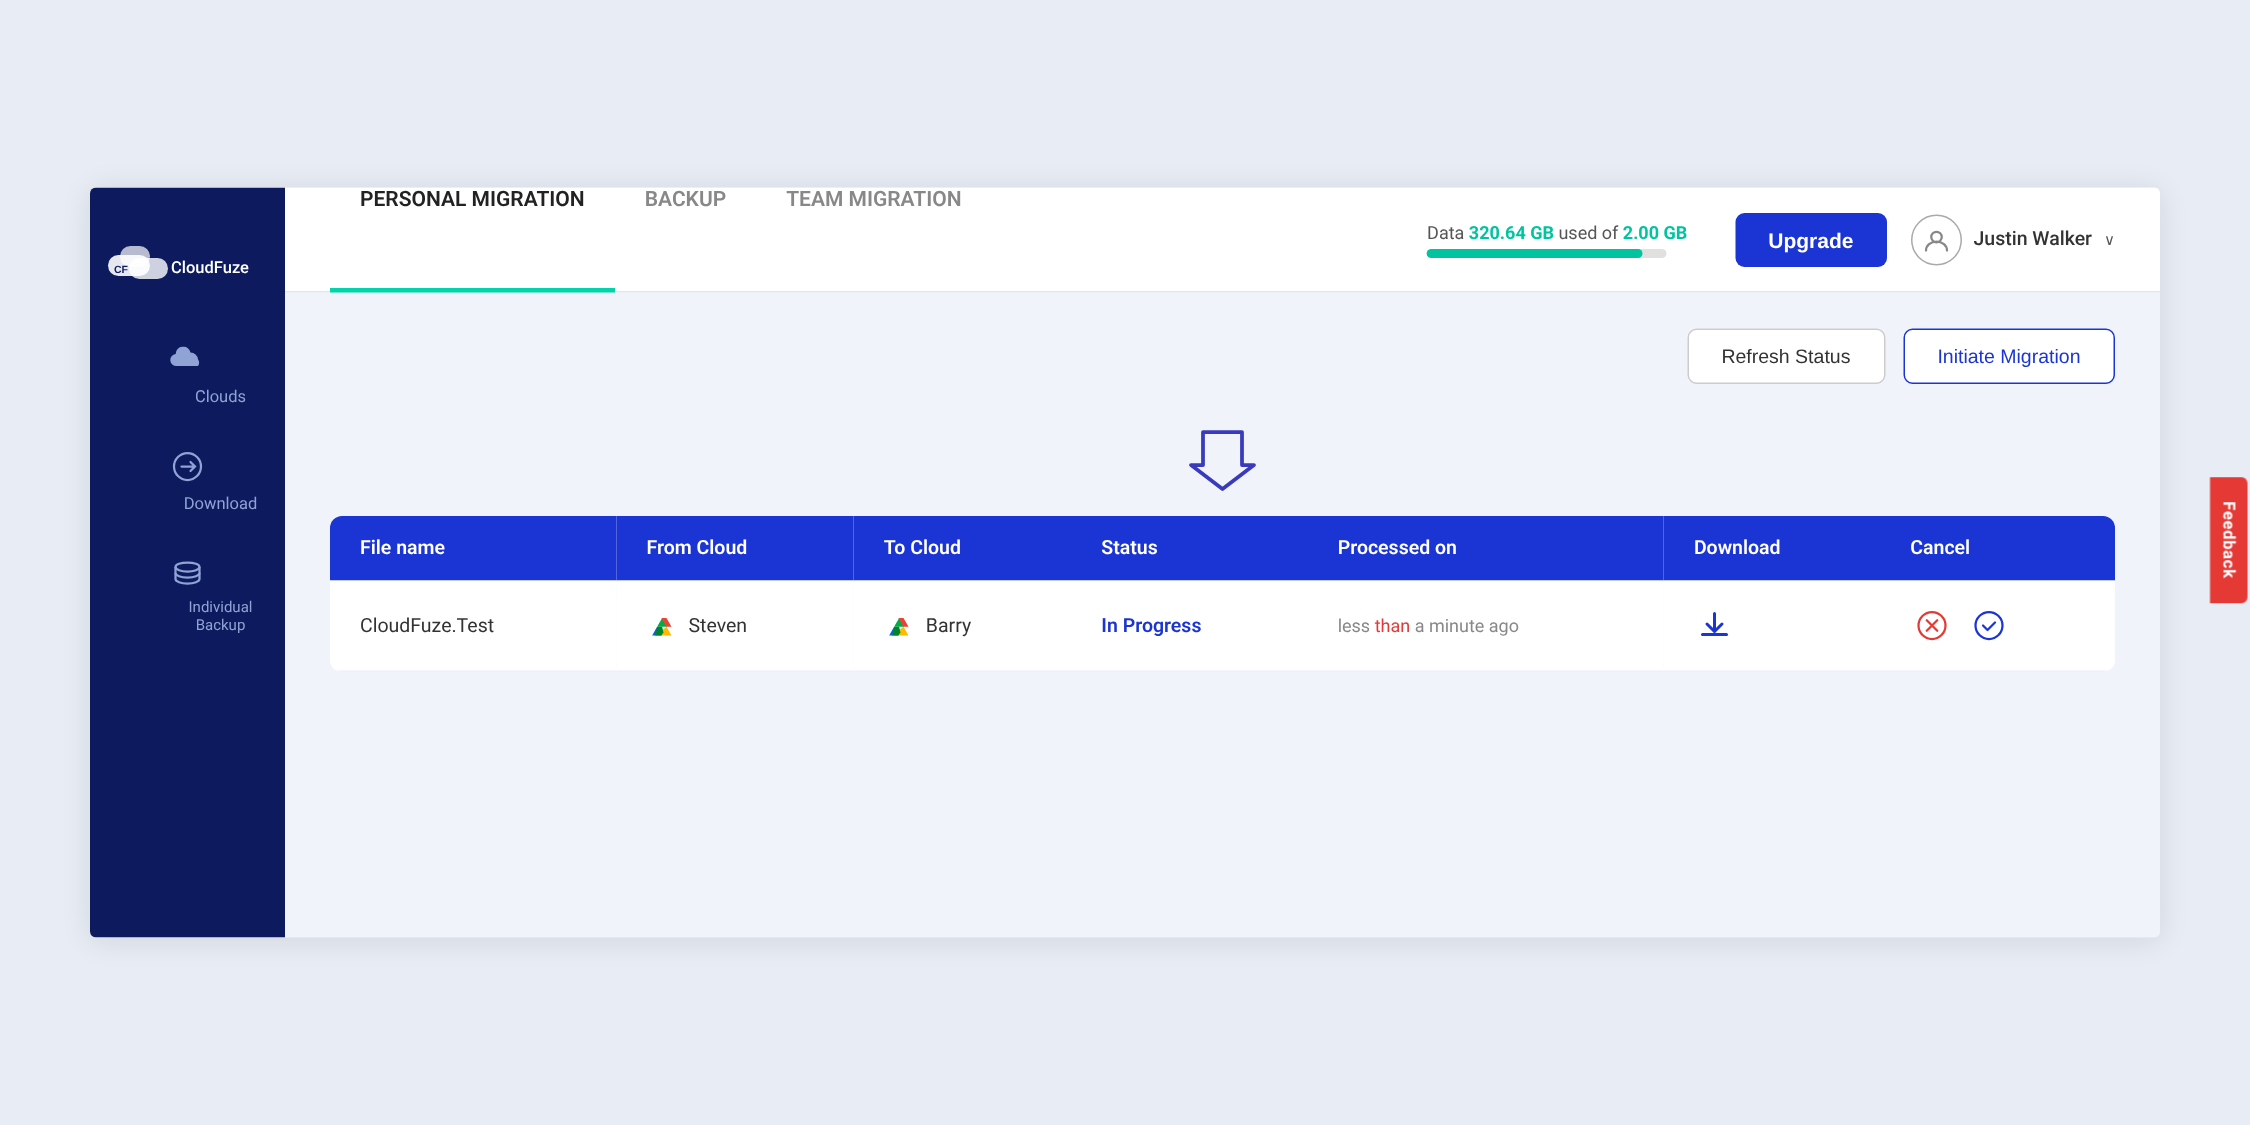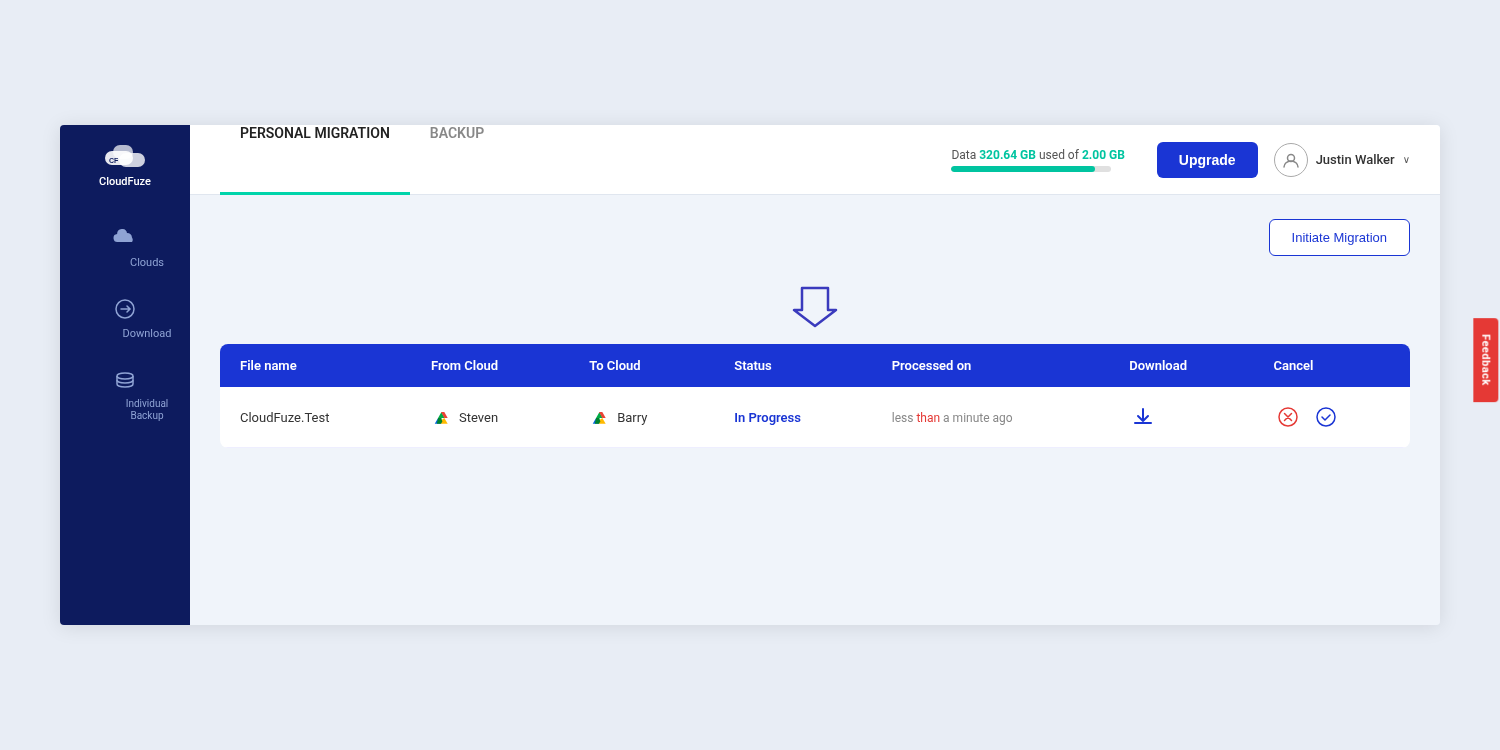--- a/index.html
+++ b/index.html
@@ -26,23 +26,24 @@
       background: #0d1b5e;
       display: flex;
       flex-direction: column;
       align-items: center;
       padding: 0;
       flex-shrink: 0;
     }
     .sidebar-logo {
       padding: 18px 10px 14px;
       display: flex;
-      flex-direction: column;
+      flex-direction: row;
       align-items: center;
       width: 100%;
+      margin-top: 19px;
     }
     .logo-text {
       color: #fff;
       font-size: 11px;
       margin-top: 4px;
       font-weight: 500;
     }
     .sidebar-nav {
       display: flex;
       flex-direction: column;
@@ -199,21 +200,20 @@
       font-size: 13px;
       font-weight: 500;
       cursor: pointer;
       border: 1.5px solid #ccc;
       background: #fff;
       color: #333;
     }
     .action-btn.outline-blue {
       border-color: #1a35d4;
       color: #1a35d4;
-      margin-left: 30px;
     }
     
     .icon-center {
       display: flex;
       justify-content: center;
       align-items: center;
       padding: 10px 0 0;
     }
     
     .migration-table {
@@ -352,20 +352,23 @@
 
   <div class="main-content">
 
     <header class="header">
       <div class="tabs">
         <div class="tab active">
           <span>PERSONAL MIGRATION</span>
         </div>
         <div class="tab">
           <span>BACKUP</span>
+        </div>
+        <div class="tab">
+          <span>TEAM MIGRATION</span>
         </div>
       </div>
 
       <div class="header-right">
         <div class="data-usage">
           <div class="data-usage-text">
             <span>Data </span>
             <span class="highlight">320.64 GB</span>
             <span> used of </span>
             <span class="highlight">2.00 GB</span>
@@ -384,20 +387,21 @@
           </div>
           <span class="user-name">Justin Walker</span>
           <span class="chevron-down">∨</span>
         </div>
       </div>
     </header>
 
     <div class="body-area">
 
       <div class="action-row">
+        <button class="action-btn">Refresh Status</button>
         <button class="action-btn outline-blue">Initiate Migration</button>
       </div>
 
       <div class="icon-center">
         <svg width="50" height="46" viewBox="0 0 50 46" fill="none">
           <path d="M12 6 L38 6 L38 28 L46 28 L25 44 L4 28 L12 28 Z" stroke="#3a3abd" stroke-width="2.5" fill="none" stroke-linejoin="round"></path>
         </svg>
       </div>
 
       <table class="migration-table">

